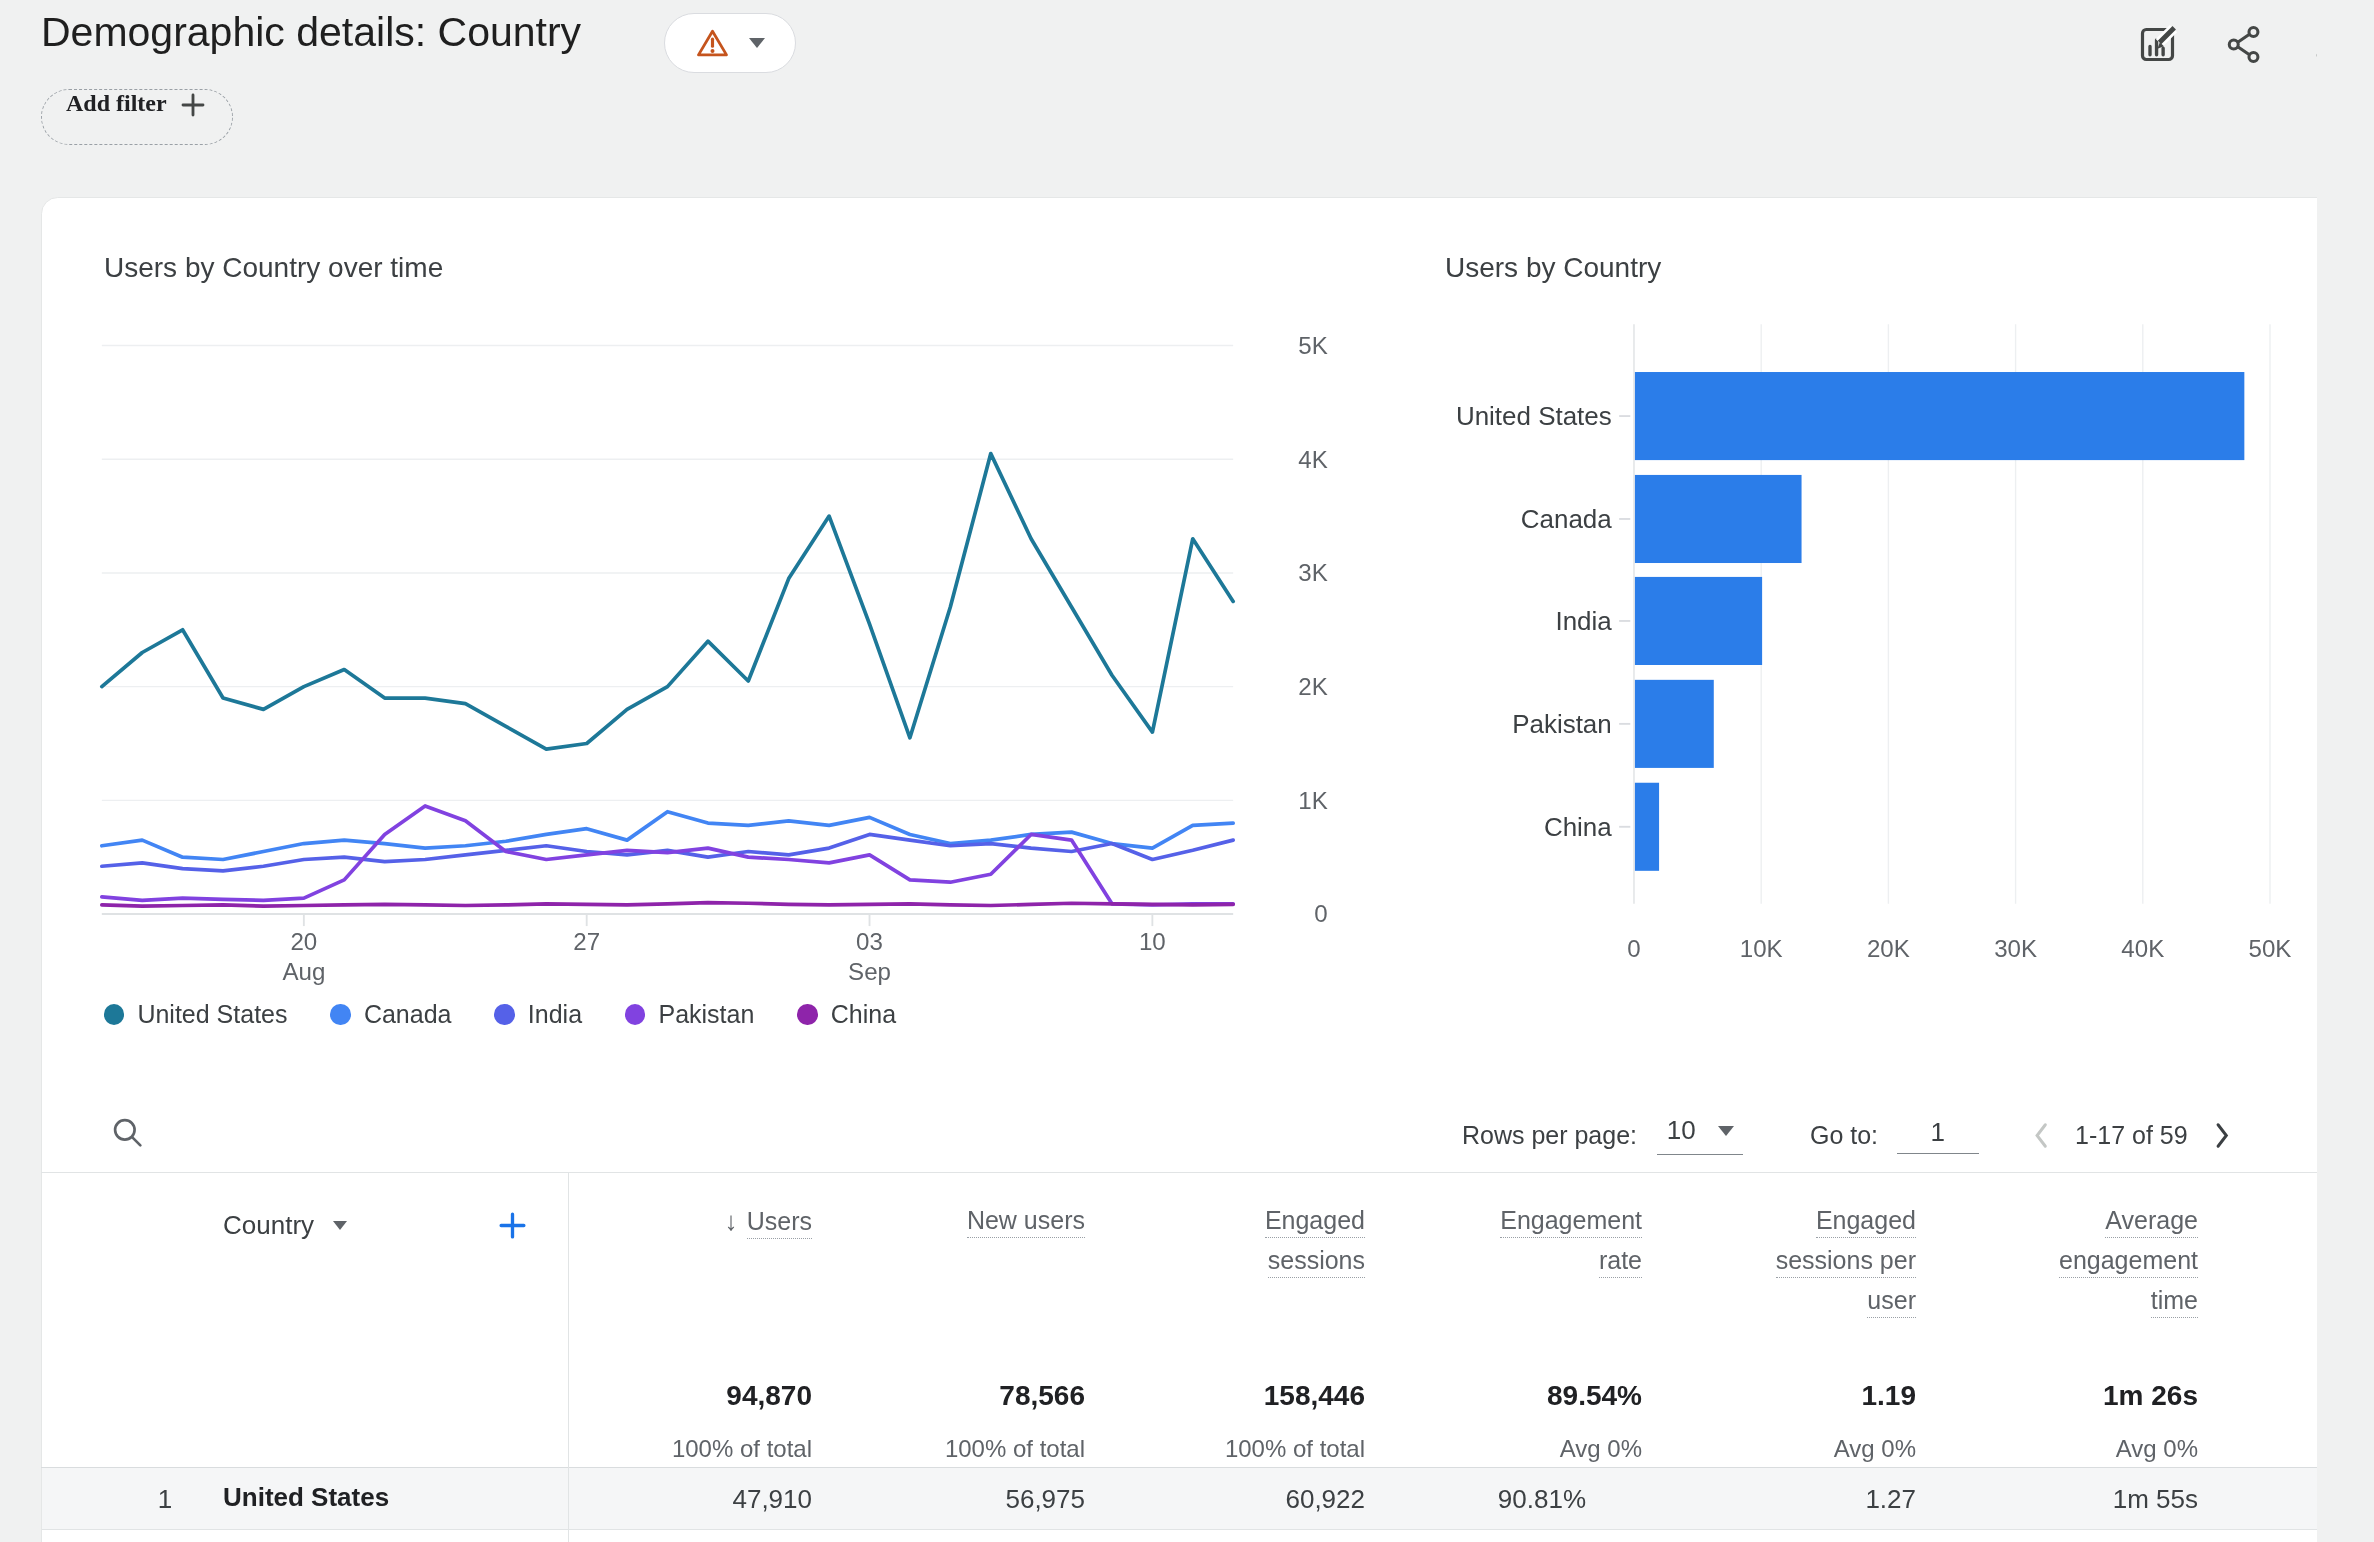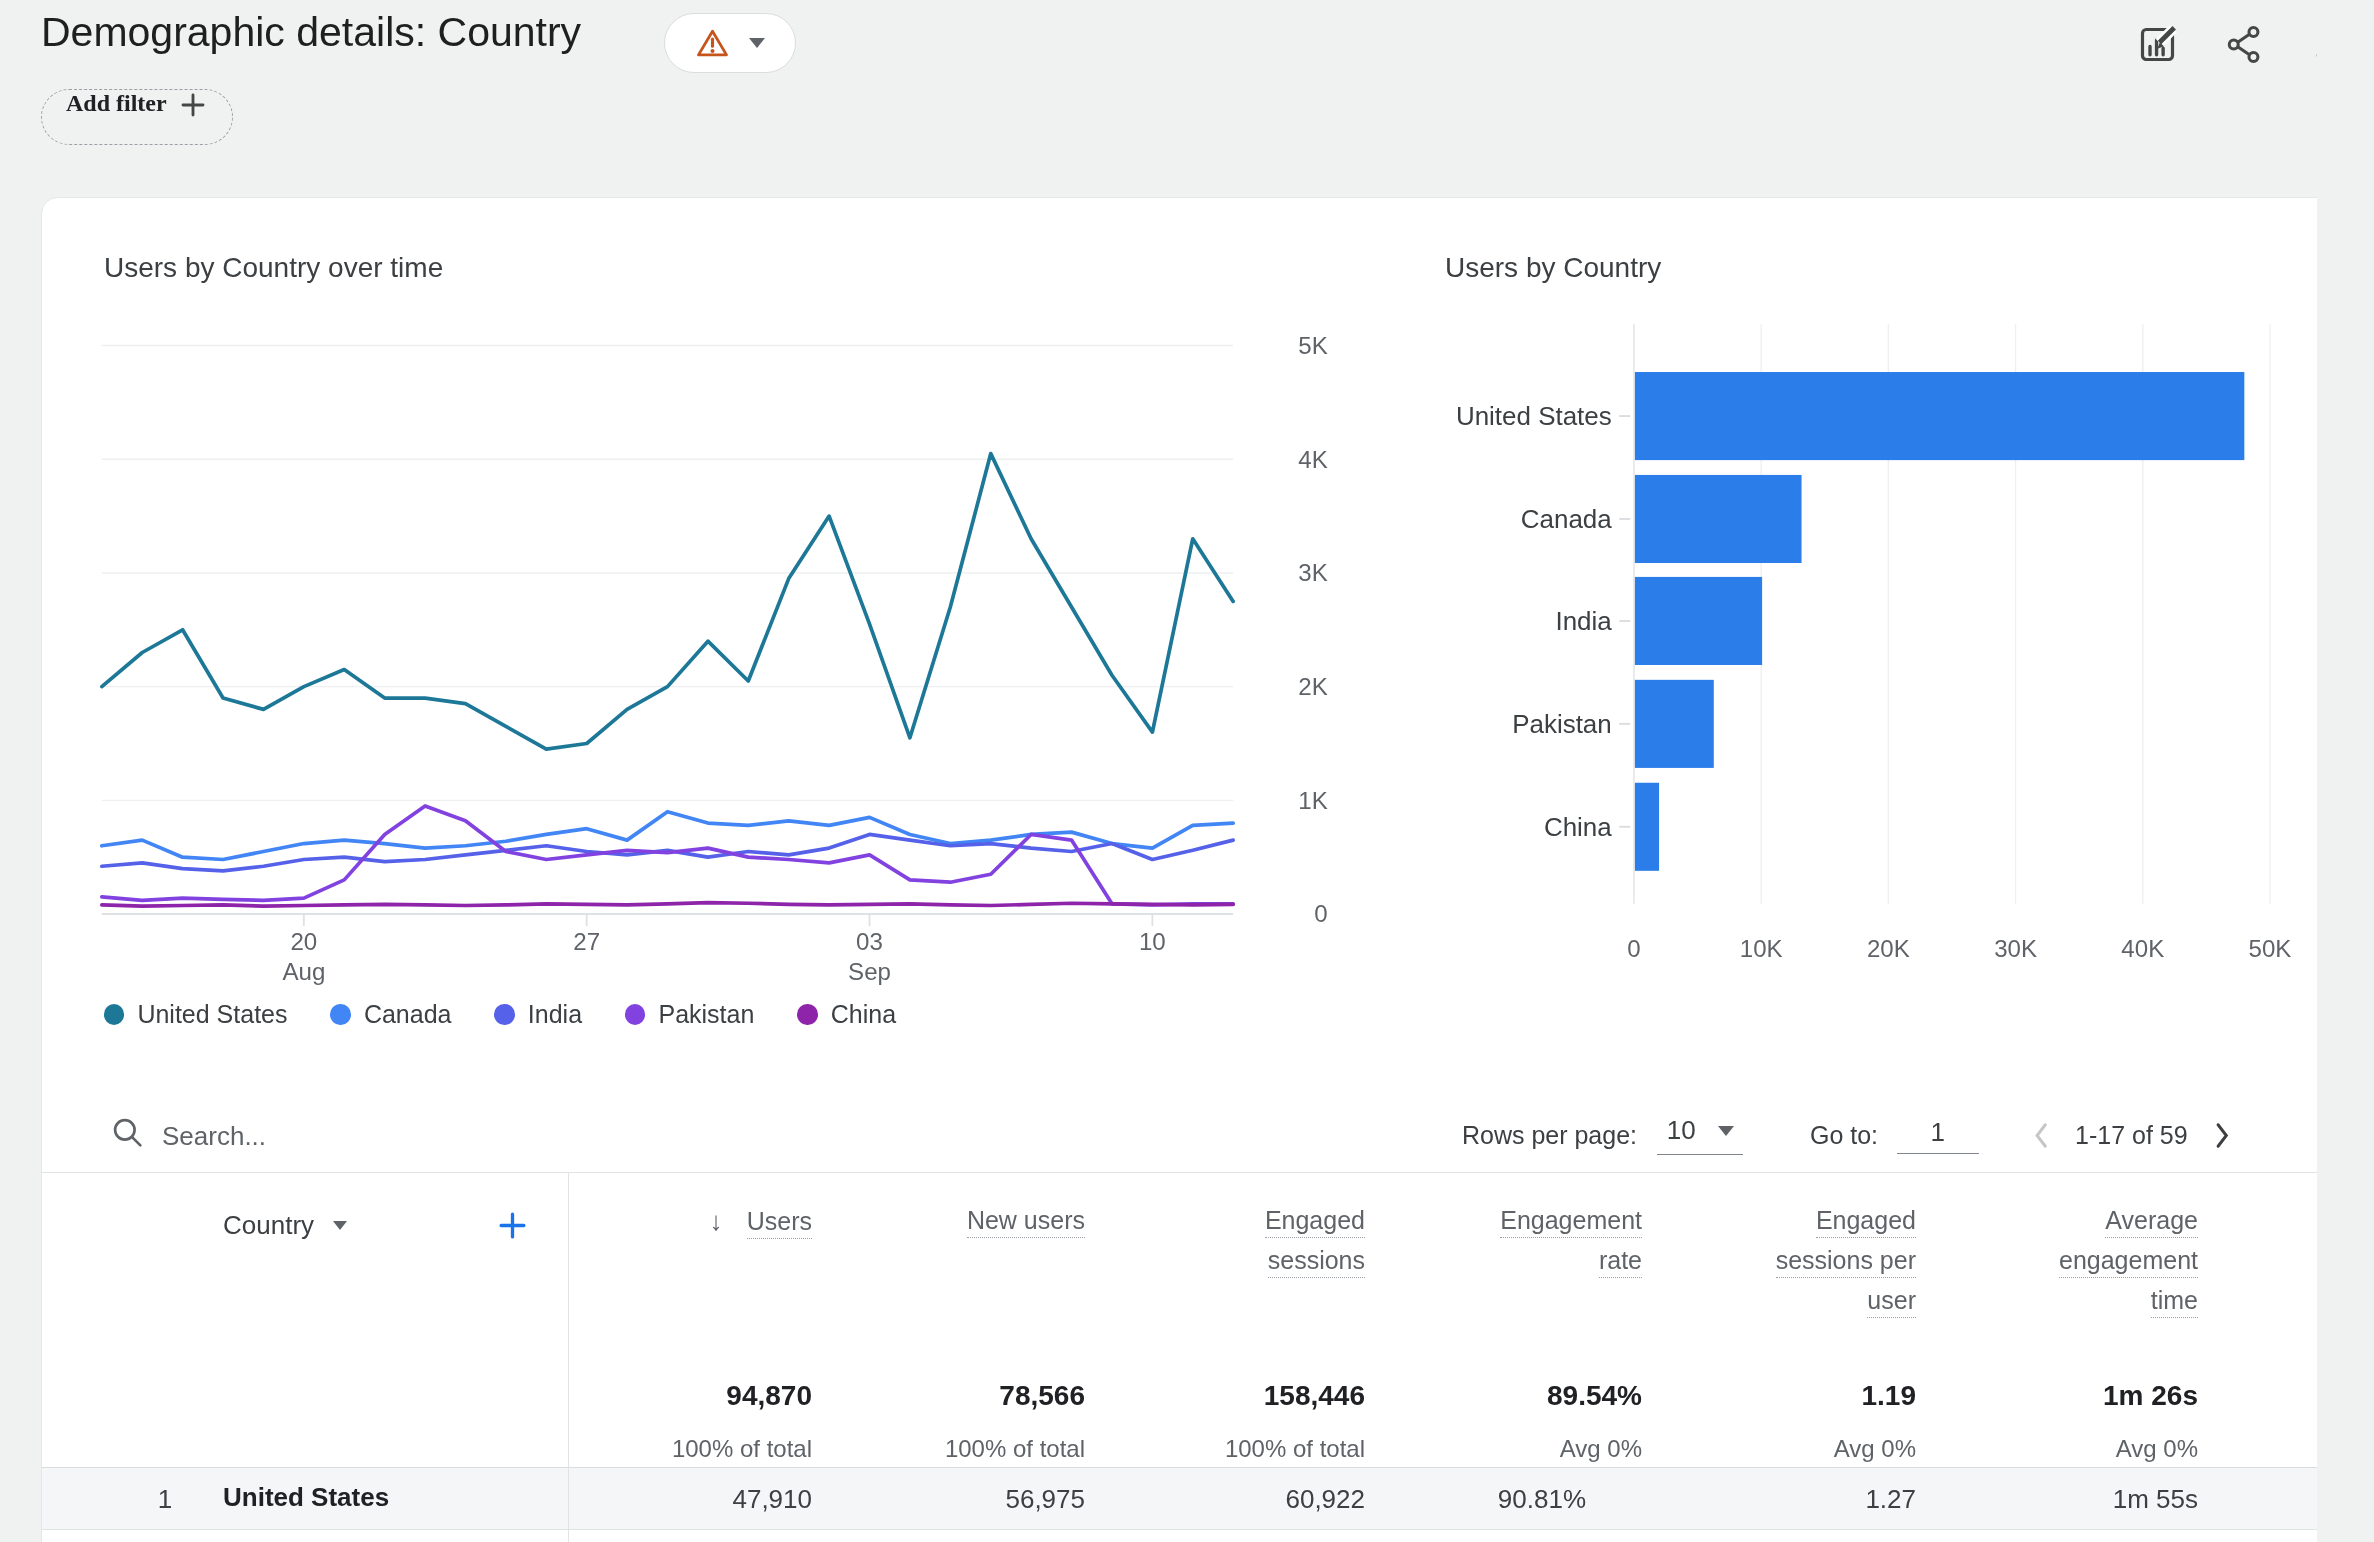--- a/index.html
+++ b/index.html
@@ -55,21 +55,21 @@
   #border-totals{left:41px;top:1467px;width:2293px;background:#d9dcde;}
   #row1-bg{left:42px;top:1468px;width:2291px;height:61px;background:#f5f6f7;border-bottom:0.9px solid #e1e4e5;}
   #v-divider{left:568px;top:1172px;width:0.9px;height:370px;background:#e1e4e5;}
   #dim-header{left:223px;top:1210px;display:flex;align-items:center;gap:18.6px;cursor:pointer;}
   #dim-header .t{font-size:26px;color:#3c4043;}
   #dim-caret{width:0;height:0;border-left:7.4px solid transparent;border-right:7.4px solid transparent;border-top:9.3px solid #5f6368;}
   #add-col-btn{left:495px;top:1208px;cursor:pointer;}
   .mcol{position:absolute;width:334px;text-align:right;}
   .mcol .hline{display:block;margin-bottom:8.3px;}
   .mcol .htext{display:inline-block;font-size:25px;color:#5f6368;line-height:28px;
-               border-bottom:1.9px dotted #9aa0a6;padding-bottom:2.8px;cursor:pointer;margin-left:15px;}
+               border-bottom:1.9px dotted #9aa0a6;padding-bottom:2.8px;cursor:pointer;}
   .sort-arrow{font-size:26px;color:#5f6368;margin-right:9.3px;}
   .tot-val{position:absolute;width:334px;text-align:right;font-size:28px;font-weight:700;color:#202124;}
   .tot-sub{position:absolute;width:334px;text-align:right;font-size:24px;color:#5f6368;margin-top:7px;}
   .row-val{position:absolute;width:334px;text-align:right;font-size:26px;color:#3c4043;}
   #row1-num{left:139px;top:1484px;width:52px;text-align:center;font-size:26px;color:#3c4043;}
   #row1-country{left:223px;top:1482px;font-size:26px;font-weight:700;color:#202124;}
 
   
   #scroll-pill{left:2345px;top:1373px;width:70px;height:70px;border-radius:50%;background:#fff;
                box-shadow:0 1.9px 9.3px rgba(0,0,0,0.3);cursor:grab;}
@@ -218,21 +218,20 @@
       <div class="legend-item">
         <span class="legend-dot" style="background: rgb(142, 36, 170);"></span>
         <span class="legend-label">China</span>
       </div>
     </div>
 
   <svg class="abs" id="search-icon" viewBox="0 0 44 44" width="39" height="39">
     <circle cx="19" cy="19" r="11" fill="none" stroke="#5f6368" stroke-width="3"></circle>
     <path d="M27.5 27.5 L36.5 36.5" stroke="#5f6368" stroke-width="3" stroke-linecap="round"></path>
   </svg>
-  <input class="abs" id="search-input" type="text" placeholder="Search..." style="">
 
   <div class="abs" id="table-controls">
     <span class="ctrl-label">Rows per page:</span>
     <div class="select-box">
       <span class="select-value">10</span>
       <span class="caret-sm"></span>
     </div>
     <span class="ctrl-label" id="goto-label">Go to:</span>
     <input id="goto-input" type="text" value="1" style="">
     <div class="pager">

